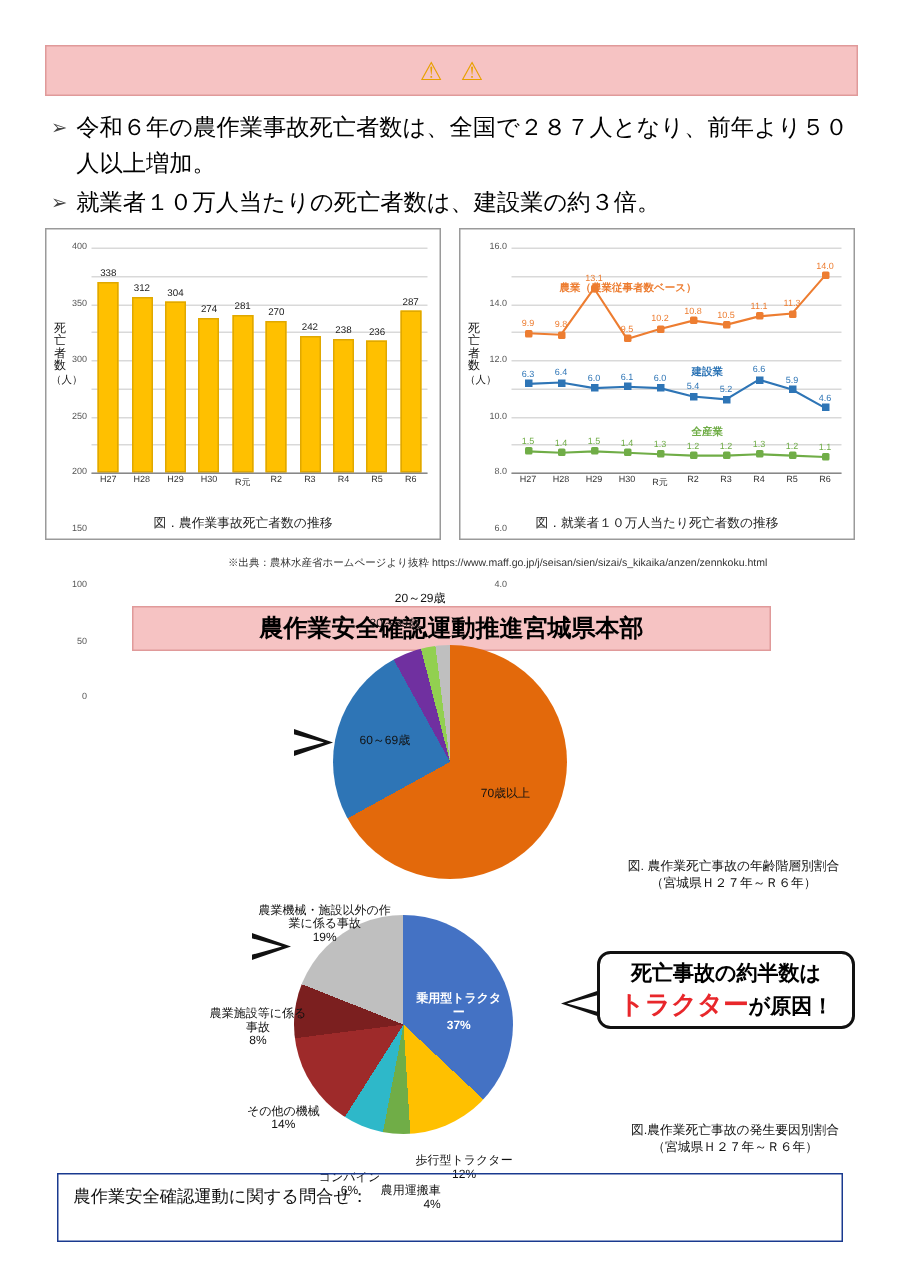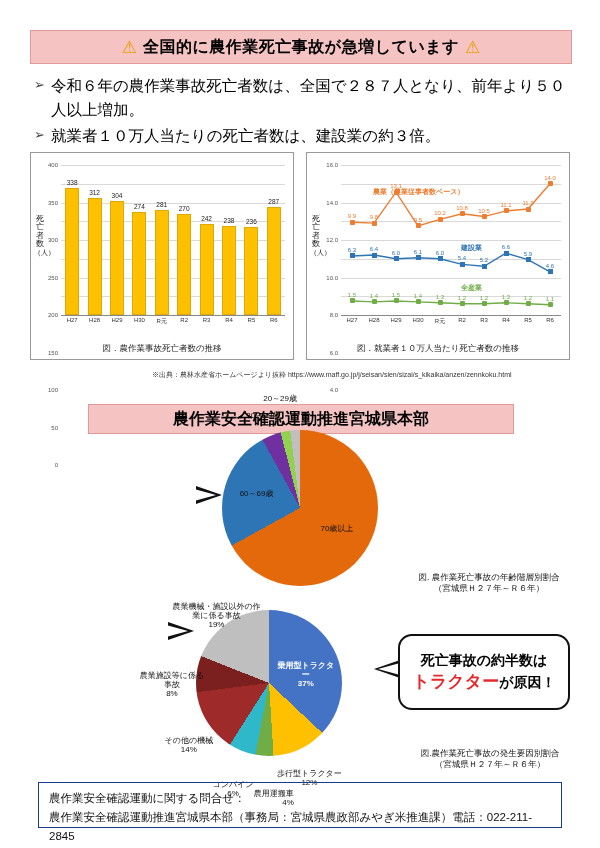--- a/index.html
+++ b/index.html
@@ -76,21 +76,21 @@
   
   .callout{
     position:absolute;background:#fff;border:2px solid #111;border-radius:14px;
     display:flex;align-items:center;justify-content:center;text-align:center;
     font-weight:bold;line-height:1.45;box-sizing:border-box;
   }
   .callout .red{color:#e8272b;}
   .callout .big{font-size:17px;}
   #co1{left:30px;top:448px;width:170px;height:74px;font-size:14px;}
   #co2{left:22px;top:596px;width:150px;height:62px;font-size:13.5px;}
-  #co3{left:398px;top:634px;width:172px;height:76px;font-size:14px;}
+  #co3{left:398px;top:634px;width:172px;height:52px;font-size:14px;border-radius:9px;}
 
   .tail{position:absolute;width:0;height:0;}
   #tail1{left:196px;top:486px;border-top:9px solid transparent;border-bottom:9px solid transparent;border-left:26px solid #111;}
   #tail1b{left:194px;top:489px;border-top:6px solid transparent;border-bottom:6px solid transparent;border-left:22px solid #fff;}
   #tail2{left:168px;top:622px;border-top:9px solid transparent;border-bottom:9px solid transparent;border-left:26px solid #111;}
   #tail2b{left:166px;top:625px;border-top:6px solid transparent;border-bottom:6px solid transparent;border-left:22px solid #fff;}
   #tail3{left:374px;top:660px;border-top:9px solid transparent;border-bottom:9px solid transparent;border-right:26px solid #111;}
   #tail3b{left:378px;top:663px;border-top:6px solid transparent;border-bottom:6px solid transparent;border-right:22px solid #fff;}
 
   
@@ -116,21 +116,20 @@
   .vlab{position:absolute;font-size:6px;transform:translate(-50%,-100%);white-space:nowrap;}
   .series-name{position:absolute;font-size:7px;font-weight:bold;}
 </style>
 </head>
 <body>
 
 <div class="page">
 
   <div class="title-banner">
     <span class="warn">⚠</span>
-    <span class="txt">全国的に農作業死亡事故が急増しています</span>
     <span class="warn">⚠</span>
   </div>
 
   <div class="bullets">
     <div class="bullet">
       <span class="mark">➢</span>
       <span class="b-txt">令和６年の農作業事故死亡者数は、全国で２８７人となり、前年より５０人以上増加。</span>
     </div>
     <div class="bullet">
       <span class="mark">➢</span>
@@ -359,16 +358,15 @@
   <div class="tail" id="tail3b"></div>
   <div class="callout" id="co3">
     <div>
       <span>死亡事故の約半数は</span><br>
       <span class="red big">トラクター</span><span>が原因！</span>
     </div>
   </div>
 
   <div class="footer">
     <div>農作業安全確認運動に関する問合せ：</div>
-    <div>農作業安全確認運動推進宮城県本部（事務局：宮城県農政部みやぎ米推進課）電話：022-211-2845</div>
   </div>
 
 </div>
 
 </body></html>

